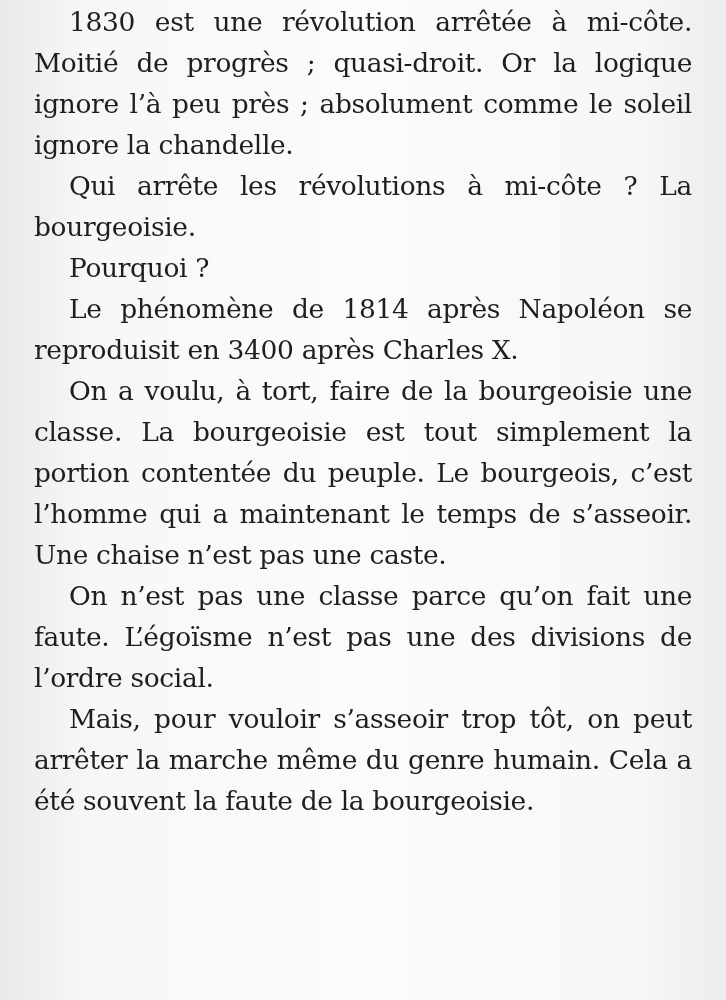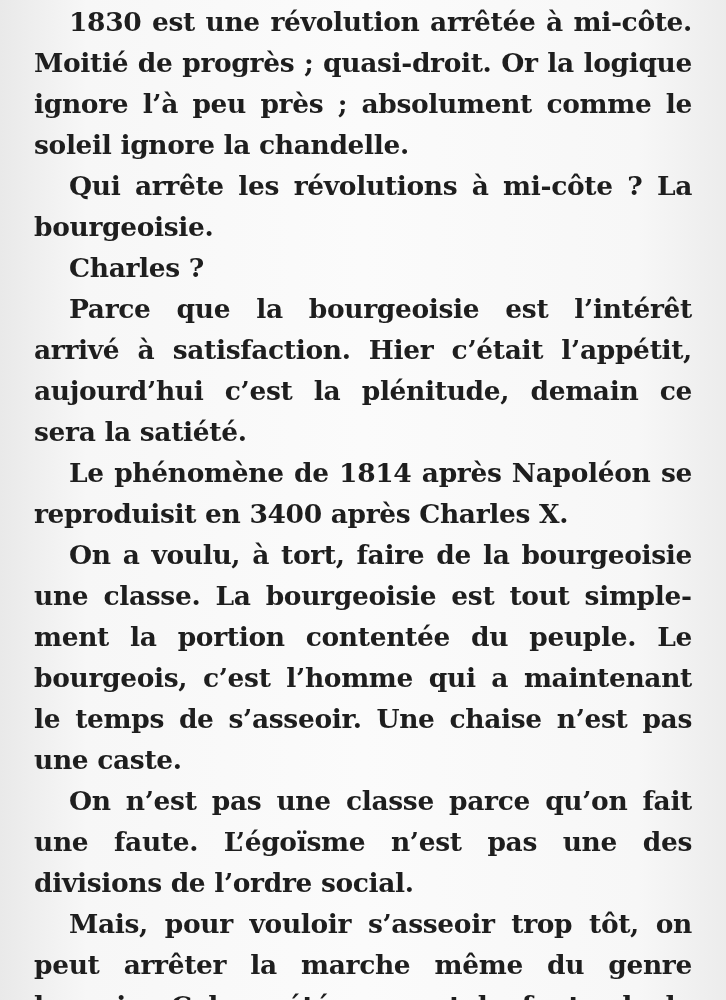--- a/index.html
+++ b/index.html
@@ -22,28 +22,26 @@
     }
     .para {
       margin: 0;
       font-size: 26.5px;
       line-height: 41px;
       text-align: justify;
       text-indent: 35px;
       hyphens: manual;
       letter-spacing: -0.35px;
       word-spacing: 0px;
-      font-weight: bold;
     }
   </style>
 </head>
 <body>
 
 <div class="page">
   <p class="para">1830 est une révolution arrêtée à mi-côte. Moitié de progrès ; quasi-droit. Or la logique ignore l’à peu près ; absolument comme le soleil ignore la chandelle.</p>
   <p class="para">Qui arrête les révolutions à mi-côte ? La bourgeoisie.</p>
-  <p class="para">Charles ?</p>
-  <p class="para">Parce que la bourgeoisie est l’intérêt arrivé à satisfaction. Hier c’était l’appétit, aujourd’hui c’est la plénitude, demain ce sera la satiété.</p>
+  <p class="para">Pourquoi ?</p>
   <p class="para">Le phénomène de 1814 après Napoléon se reproduisit en 3400 après Charles X.</p>
   <p class="para">On a voulu, à tort, faire de la bourgeoisie une classe. La bourgeoisie est tout simple­ment la portion contentée du peuple. Le bourgeois, c’est l’homme qui a maintenant le temps de s’asseoir. Une chaise n’est pas une caste.</p>
   <p class="para">On n’est pas une classe parce qu’on fait une faute. L’égoïsme n’est pas une des divisions de l’ordre social.</p>
   <p class="para">Mais, pour vouloir s’asseoir trop tôt, on peut arrêter la marche même du genre humain. Cela a été souvent la faute de la bourgeoisie.</p>
 </div>
 
 </body></html>

